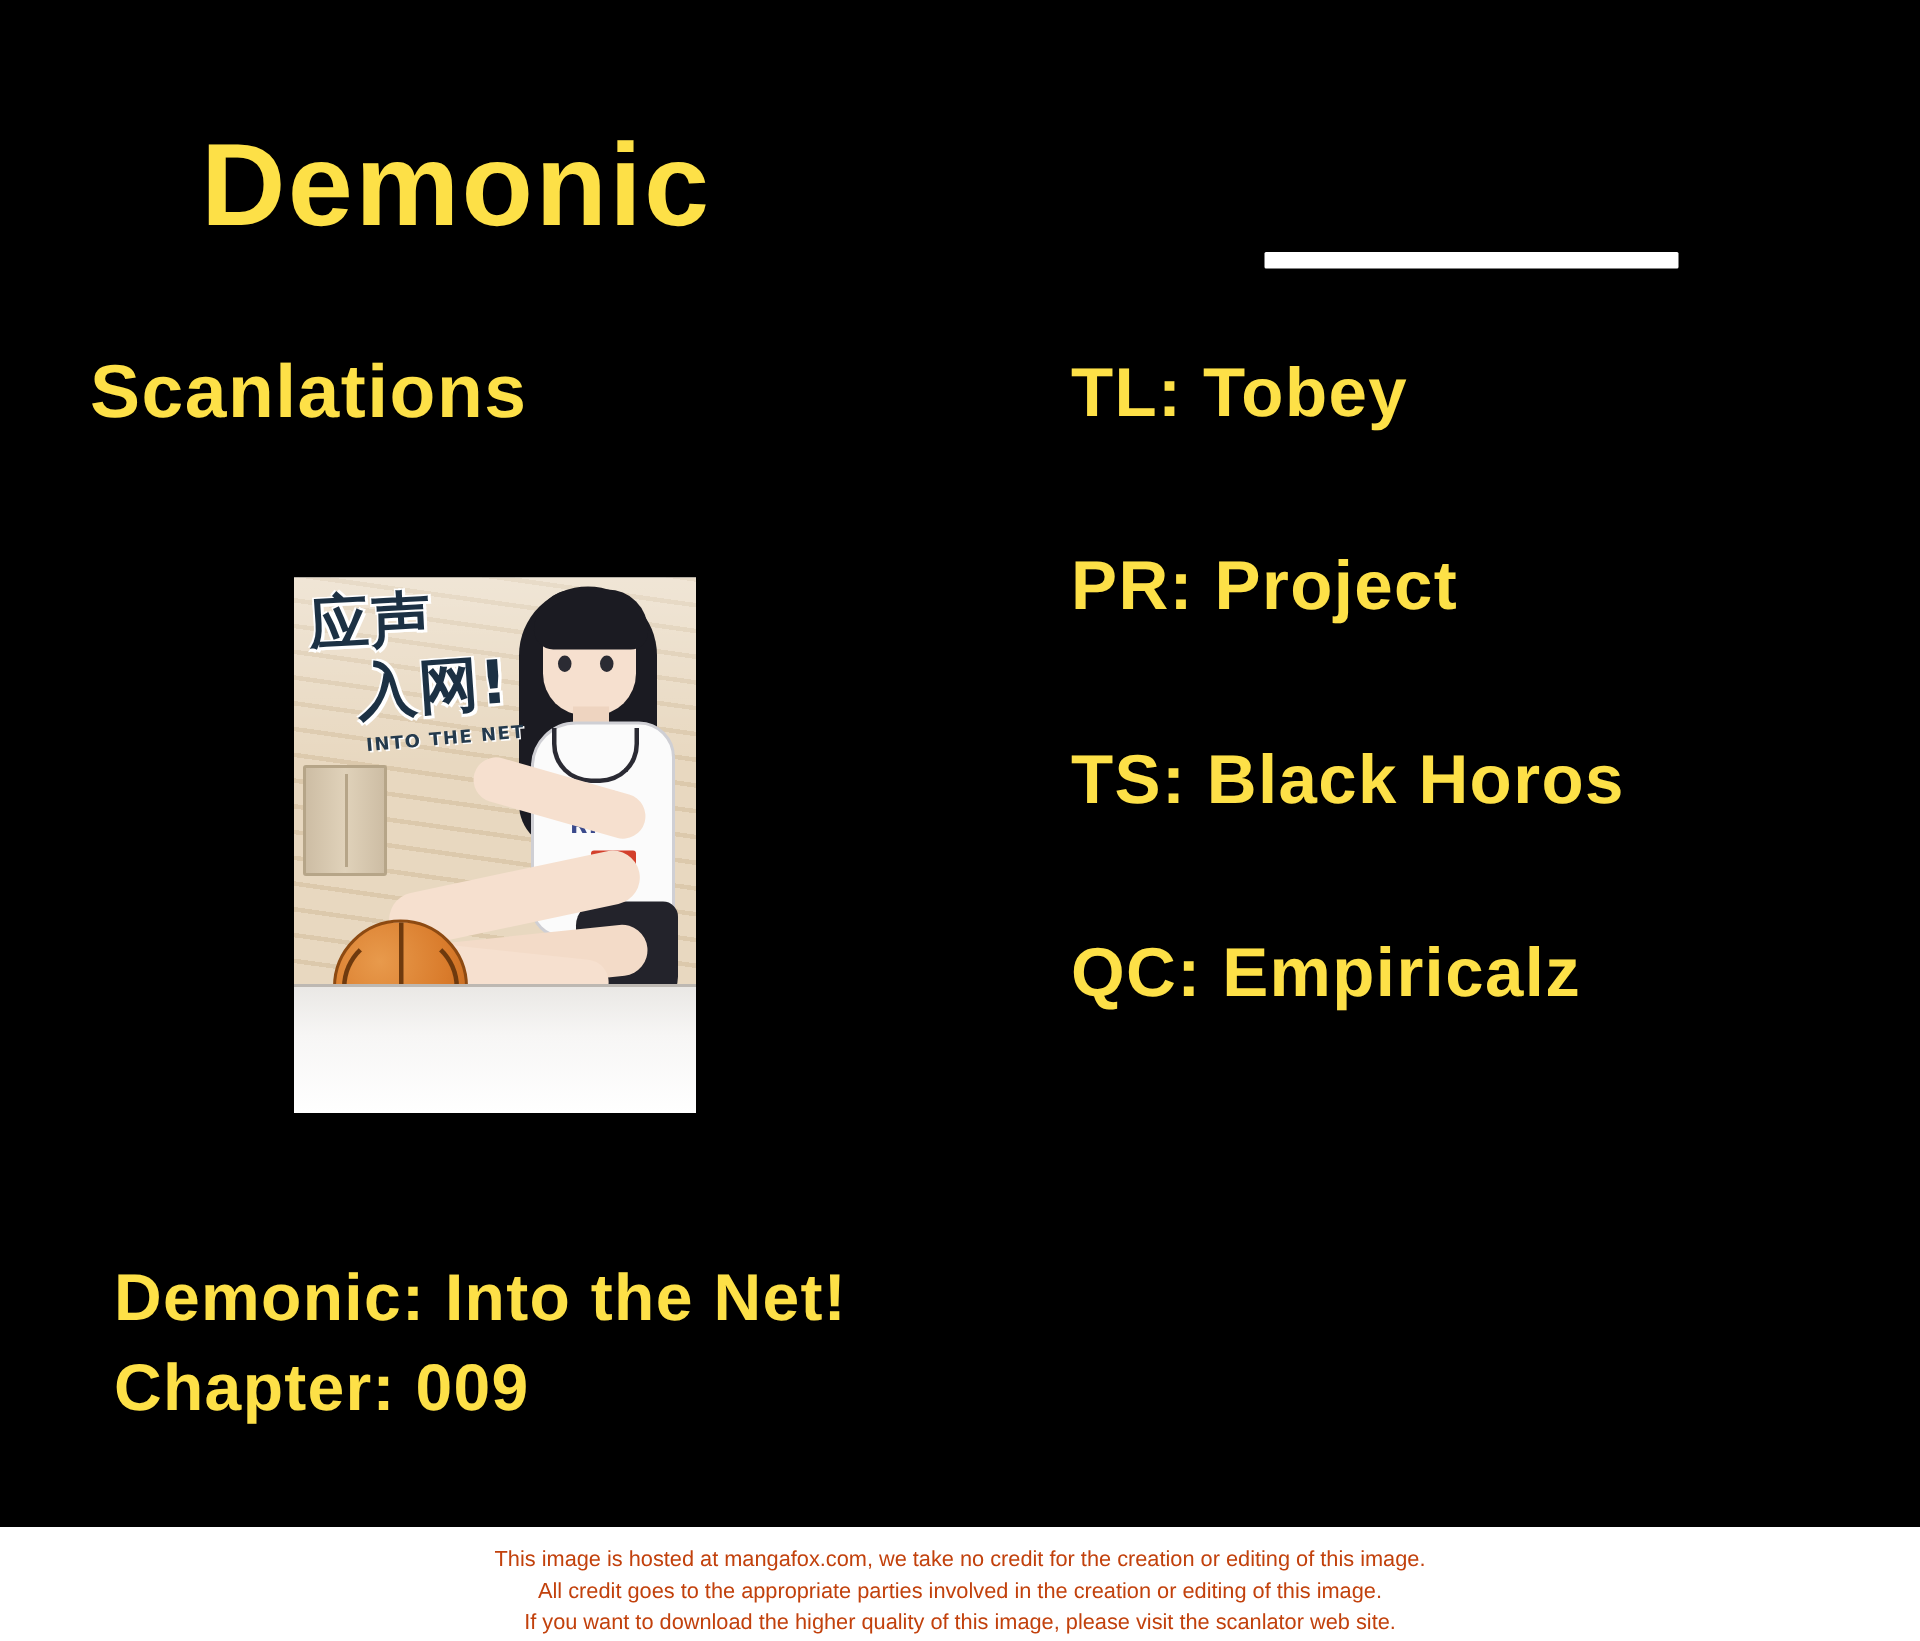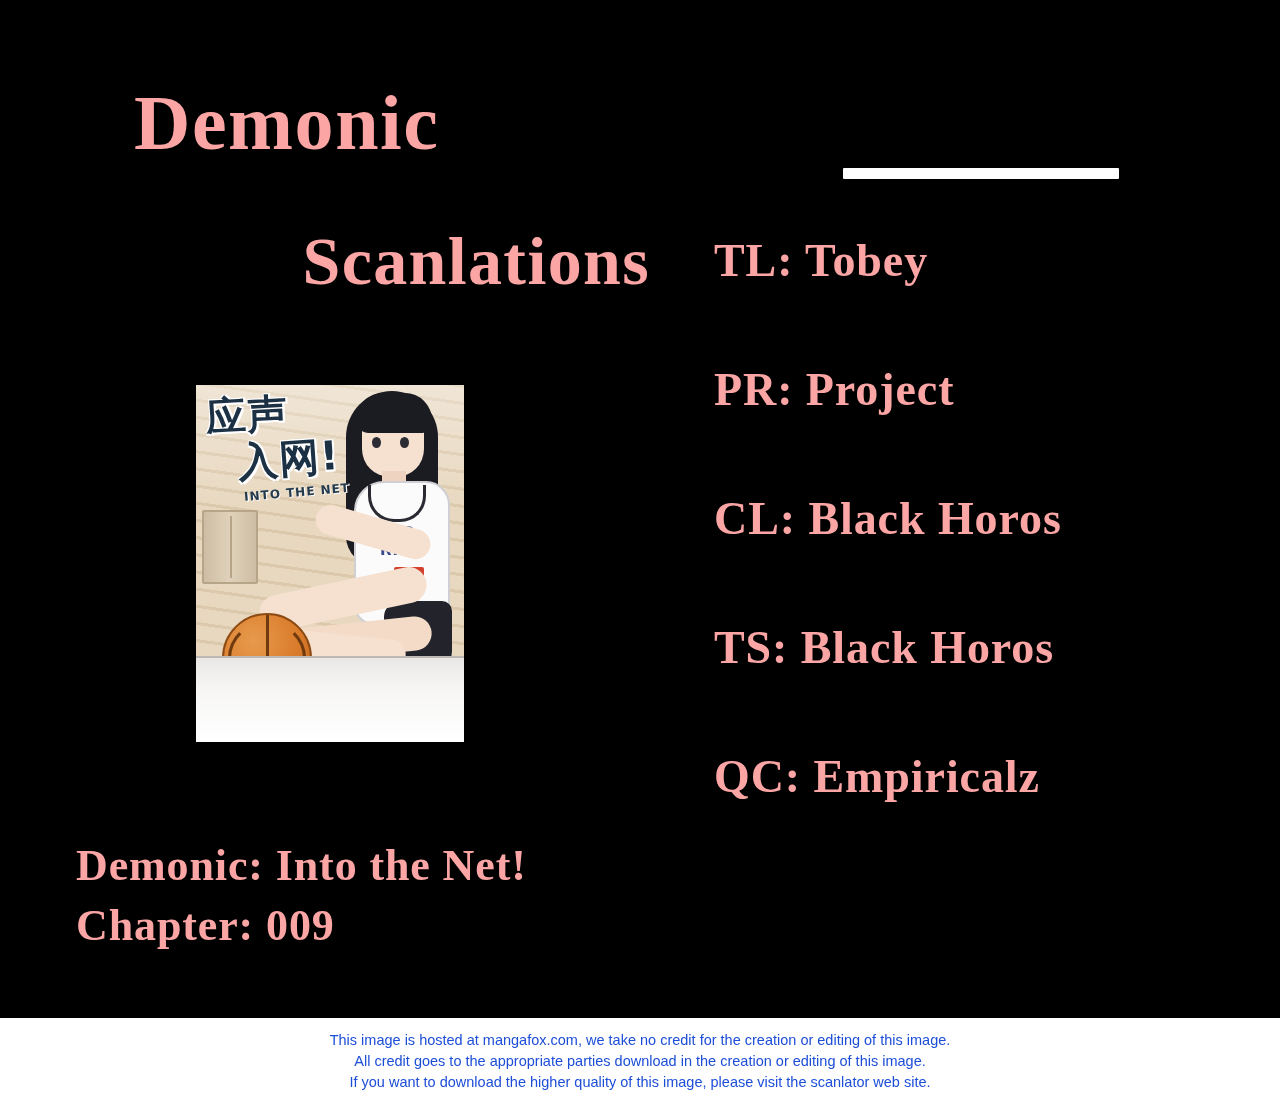--- a/index.html
+++ b/index.html
@@ -12,45 +12,44 @@
     position: relative;
     width: 1280px;
     height: 1094px;
     background: #000000;
     overflow: hidden;
     font-family: "DejaVu Sans", sans-serif;
   }
 
   
   .hand {
-    font-family: Liberation Serif, serif;
-    color: #fca5a5;
+    font-family: Liberation Sans, sans-serif;
+    color: #fde047;
     font-weight: 700;
     letter-spacing: 0.02em;
     white-space: nowrap;
   }
 
   
   #group-title {
     position: absolute;
     left: 50px;
     top: 78px;
     width: 600px;
   }
   #group-title .line1 {
     font-size: 78px;
     line-height: 90px;
     padding-left: 84px;
   }
   #group-title .line2 {
-    font-size: 68px;
+    font-size: 50px;
     line-height: 90px;
     padding-left: 10px;
     margin-top: 48px;
-    text-align: right;
   }
 
   
   #cover-wrap {
     position: absolute;
     left: 196px;
     top: 385px;
     width: 268px;
     height: 357px;
     background: #ffffff;
@@ -333,21 +332,21 @@
   }
 
   
   #footer {
     position: absolute;
     left: 0;
     top: 1018px;
     width: 1280px;
     height: 76px;
     background: #ffffff;
-    color: #1d4ed8;
+    color: #c2410c;
     text-align: center;
     font-family: "Liberation Sans", sans-serif;
     font-size: 14.5px;
     line-height: 21px;
     padding-top: 12px;
     box-sizing: border-box;
   }
   #footer .fline { display: block; }
 </style>
 </head>
@@ -400,24 +399,23 @@
   <div id="project-block">
     <div class="hand proj">Demonic: Into the Net!</div>
     <div class="hand chap">Chapter: 009</div>
   </div>
 
   <div id="credits-underline"></div>
 
   <div id="credits-list">
     <div class="hand credit-row">TL: Tobey</div>
     <div class="hand credit-row">PR: Project</div>
-    <div class="hand credit-row">CL: Black Horos</div>
     <div class="hand credit-row">TS: Black Horos</div>
     <div class="hand credit-row">QC: Empiricalz</div>
   </div>
 
   <div id="footer">
     <span class="fline">This image is hosted at mangafox.com, we take no credit for the creation or editing of this image.</span>
-    <span class="fline">All credit goes to the appropriate parties download in the creation or editing of this image.</span>
+    <span class="fline">All credit goes to the appropriate parties involved in the creation or editing of this image.</span>
     <span class="fline">If you want to download the higher quality of this image, please visit the scanlator web site.</span>
   </div>
 
 </div>
 
 </body></html>

